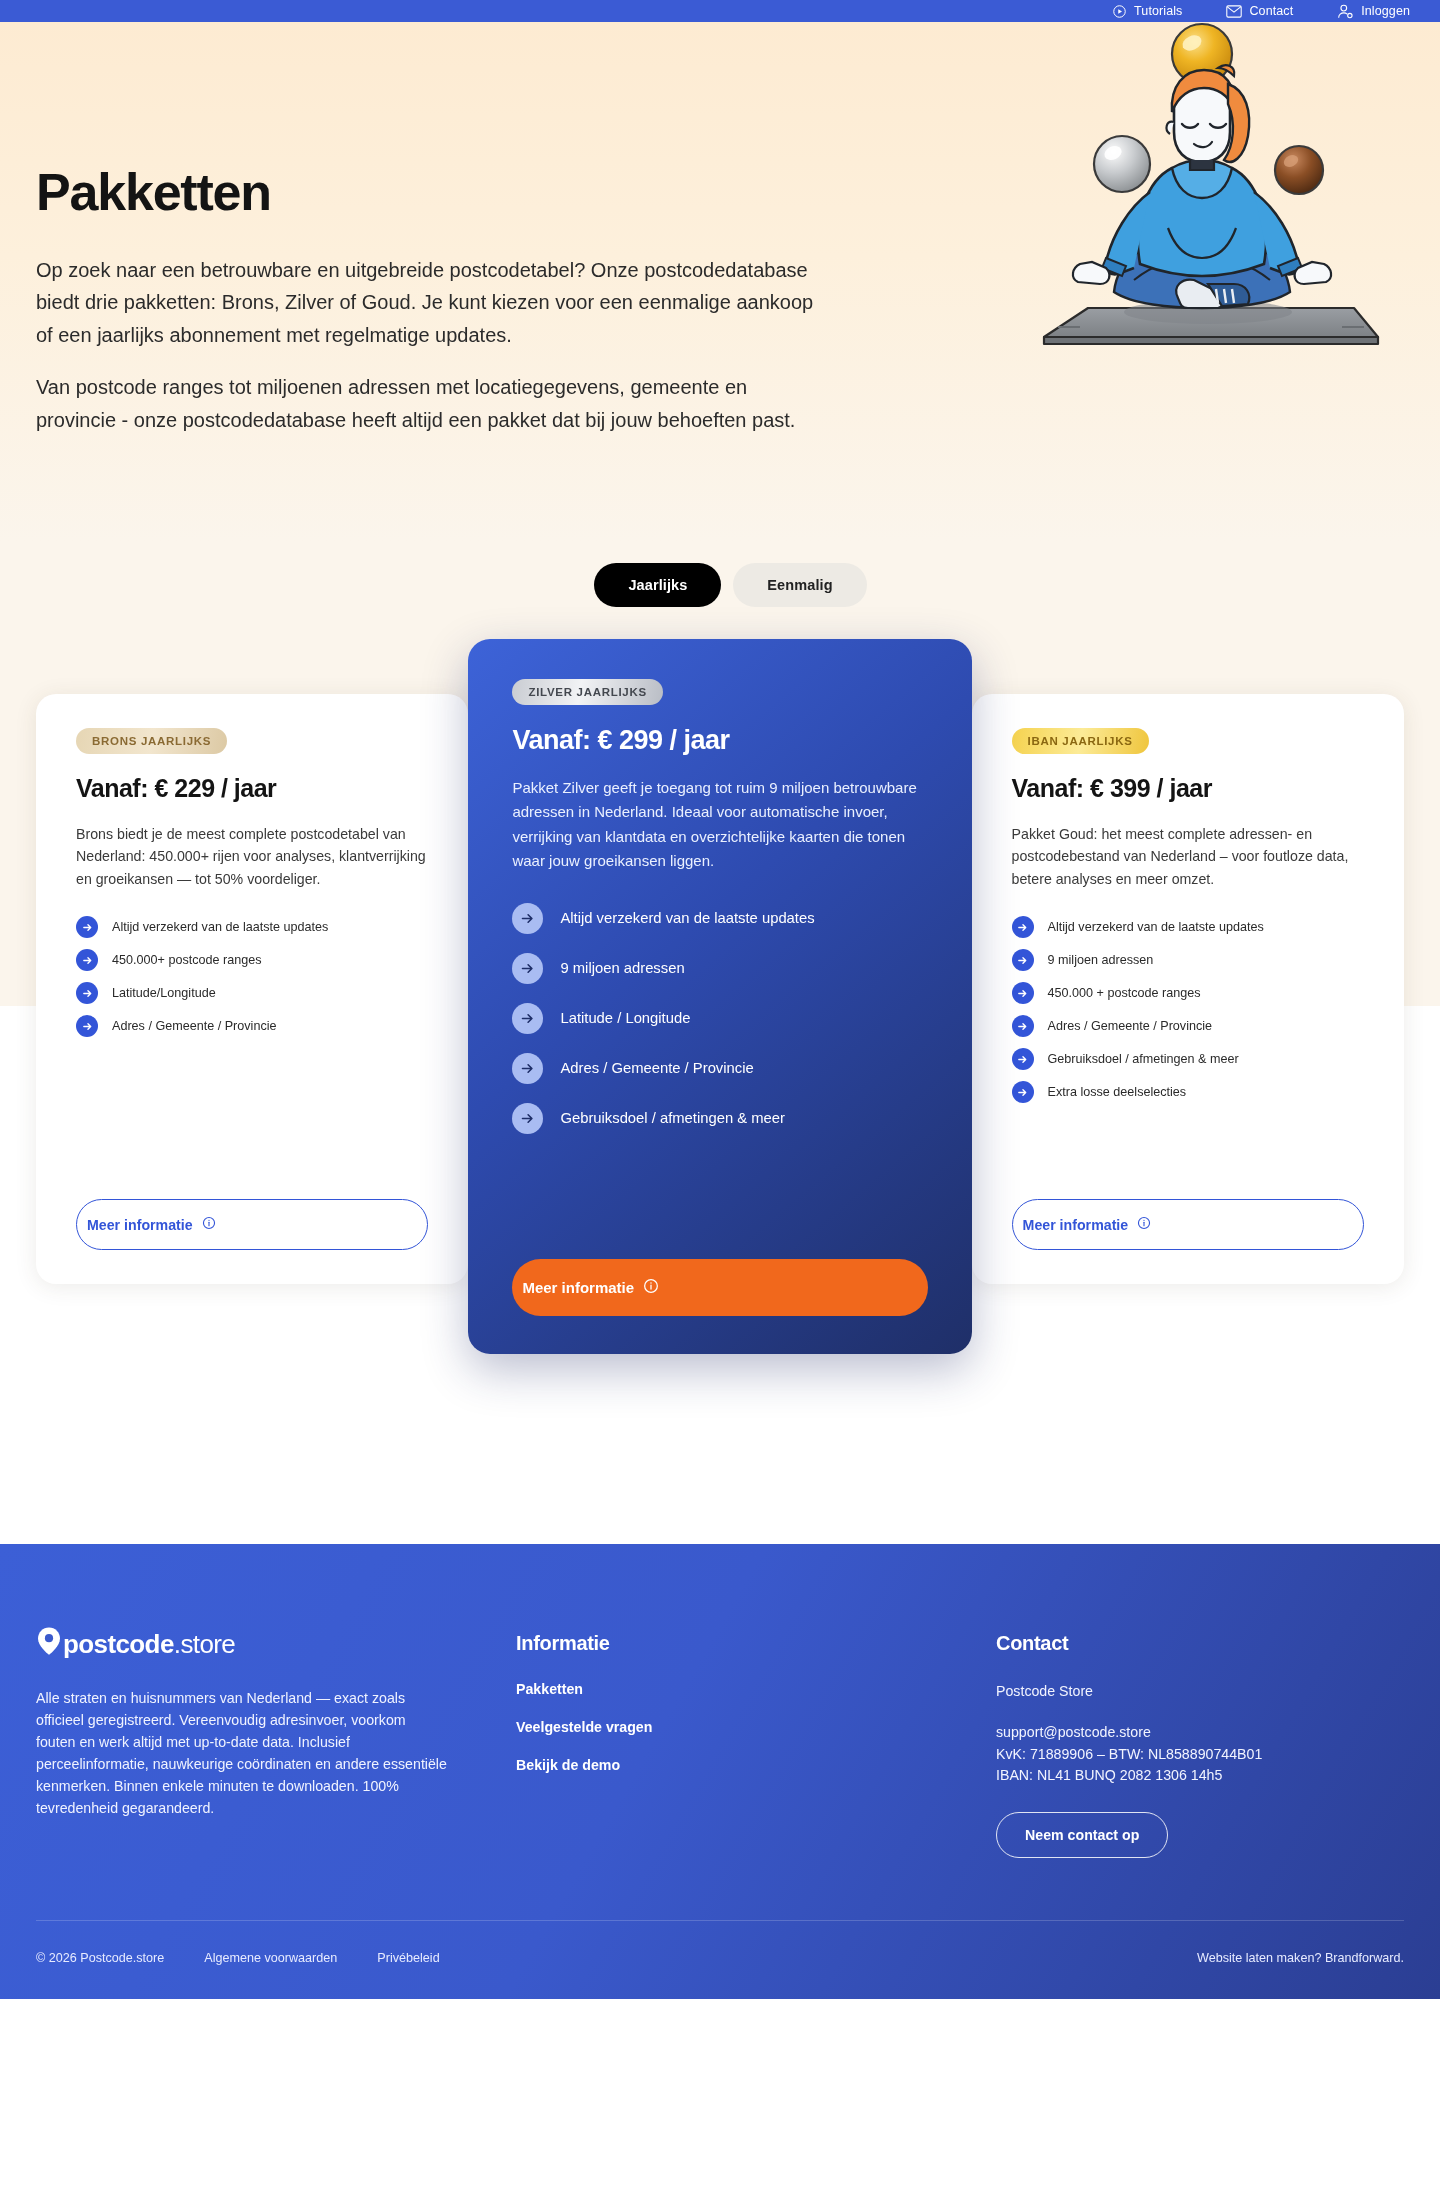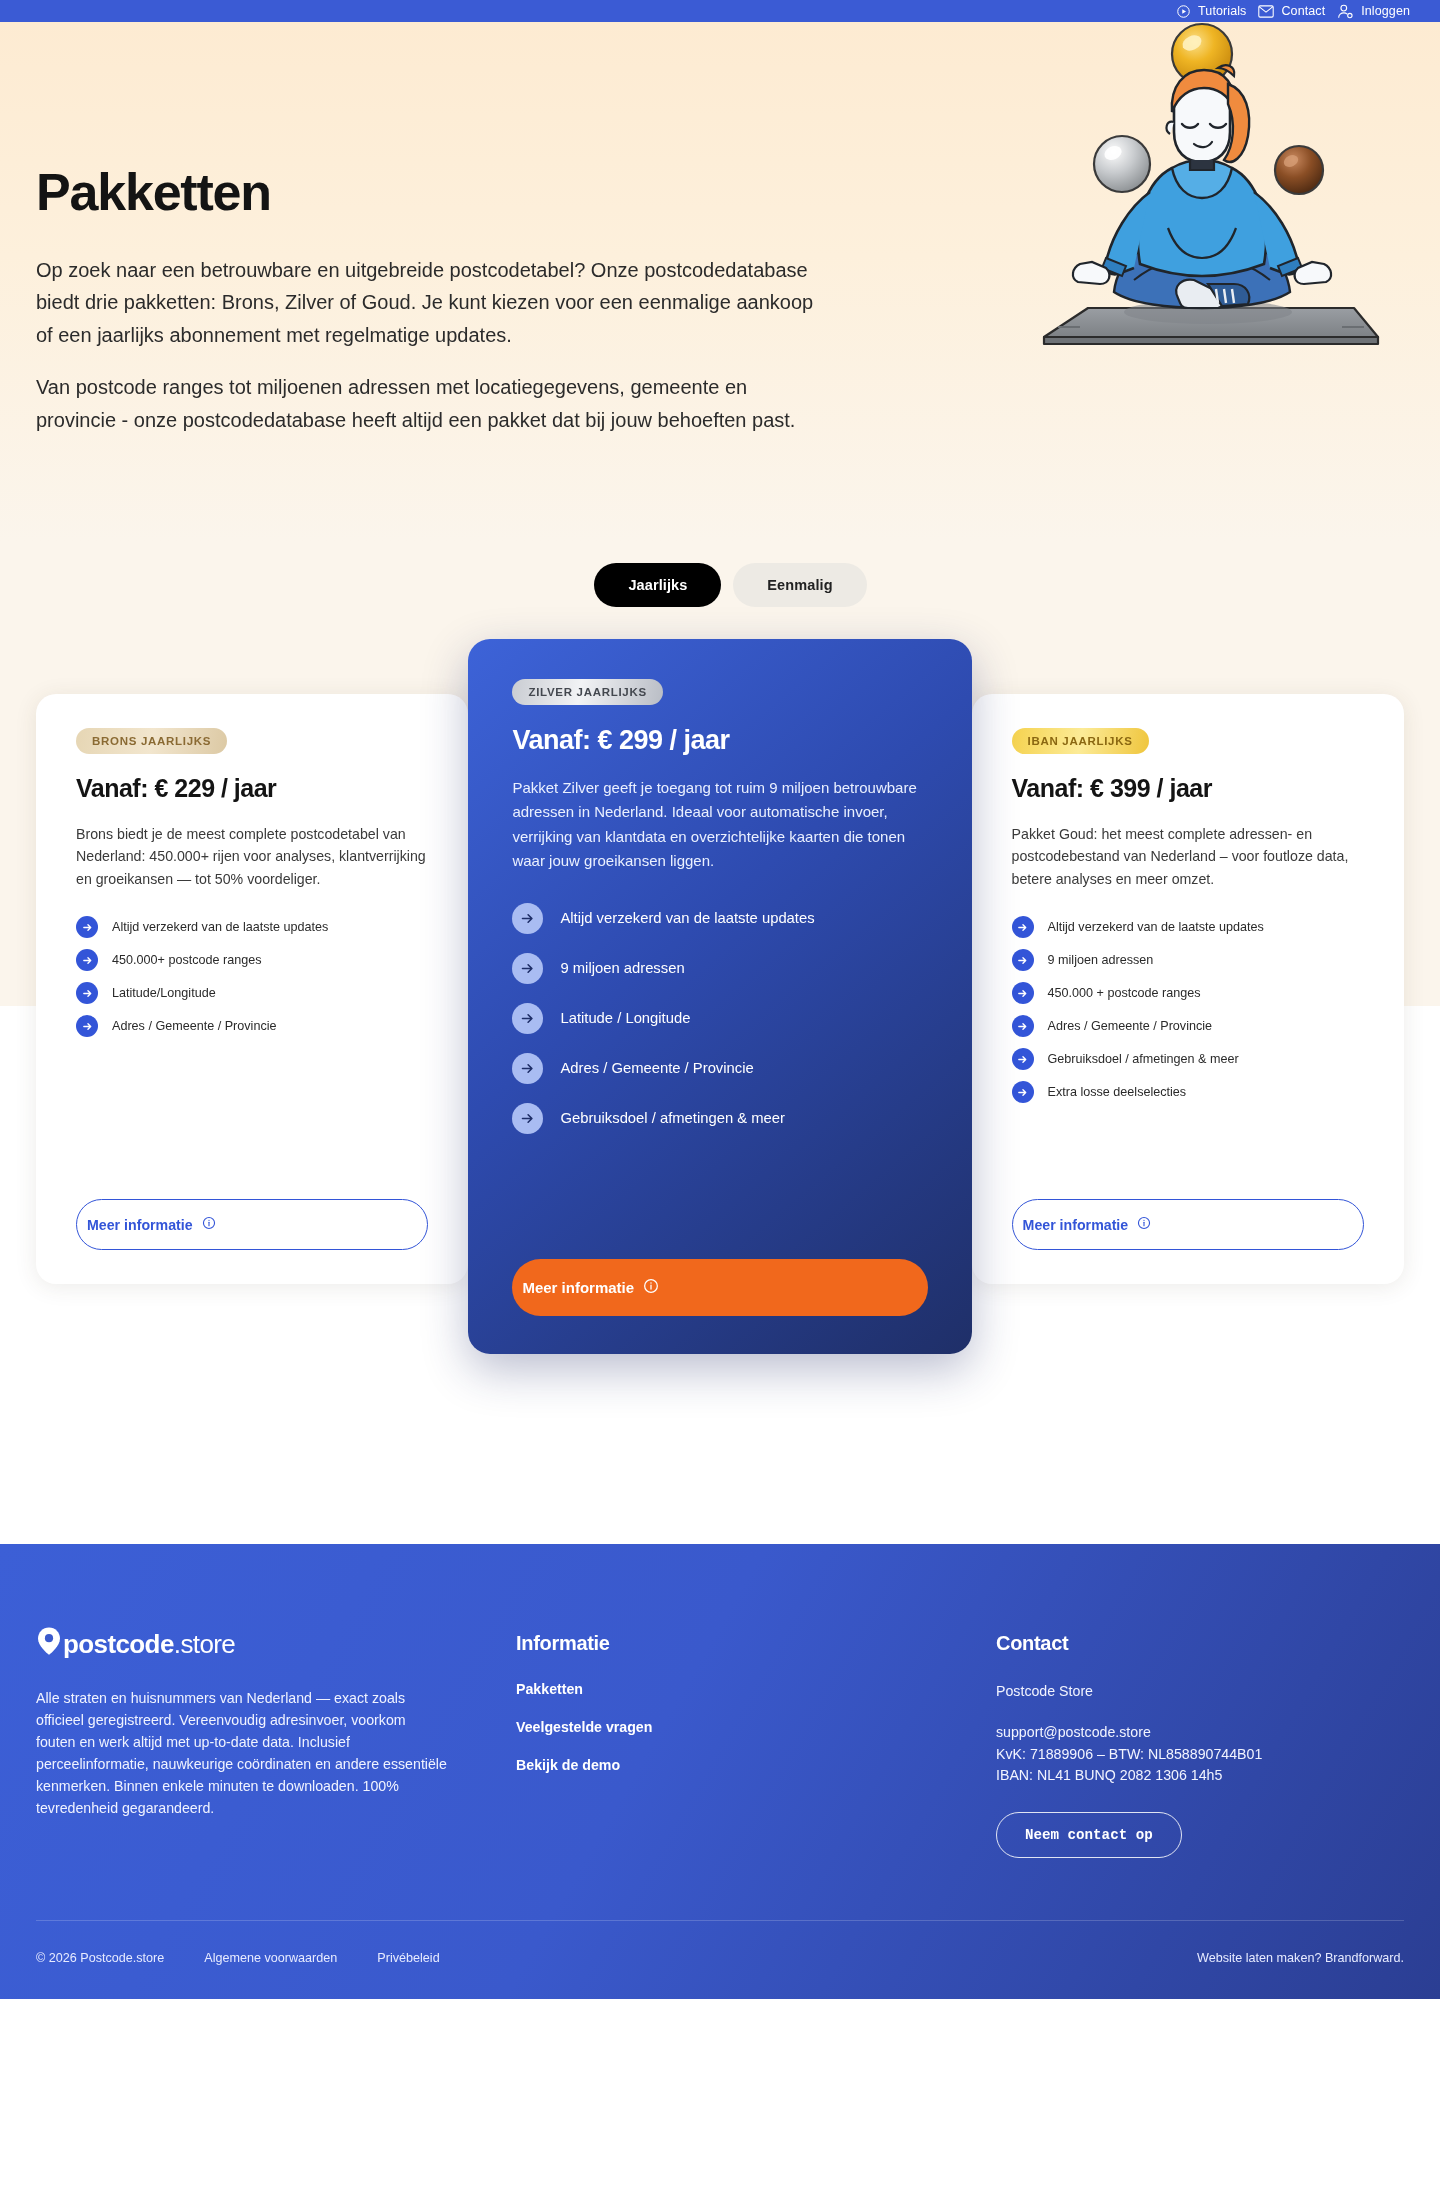--- a/index.html
+++ b/index.html
@@ -12,21 +12,21 @@
   }
 
   
   .topbar {
     height:22px;
     background:#3B5BD4;
     display:flex;
     align-items:center;
     justify-content:flex-end;
     padding-right:30px;
-    gap:12px;
+    gap:44px;
   }
   .topbar-item {
     display:flex; align-items:center; gap:7px;
     color:#ffffff; font-size:12.5px; letter-spacing:.1px;
     cursor:pointer;
   }
   .topbar-item svg { display:block; }
 
   
   .hero {
@@ -269,21 +269,21 @@
     margin-top:26px;
     display:inline-flex;
     align-items:center; justify-content:center;
     border:1.4px solid rgba(255,255,255,.85);
     background:transparent;
     color:#ffffff;
     border-radius:40px;
     padding:14px 28px;
     font-size:14.2px;
     font-weight:700;
-    font-family:Liberation Mono, monospace;
+    font-family:Liberation Sans, sans-serif;
     cursor:pointer;
   }
   .footer-bottom {
     border-top:1px solid rgba(255,255,255,.18);
     display:flex; align-items:center; justify-content:space-between;
     padding:30px 0 34px 0;
     font-size:12.6px;
     color:#e7ebff;
   }
   .fb-left { display:flex; gap:40px; align-items:center; }

